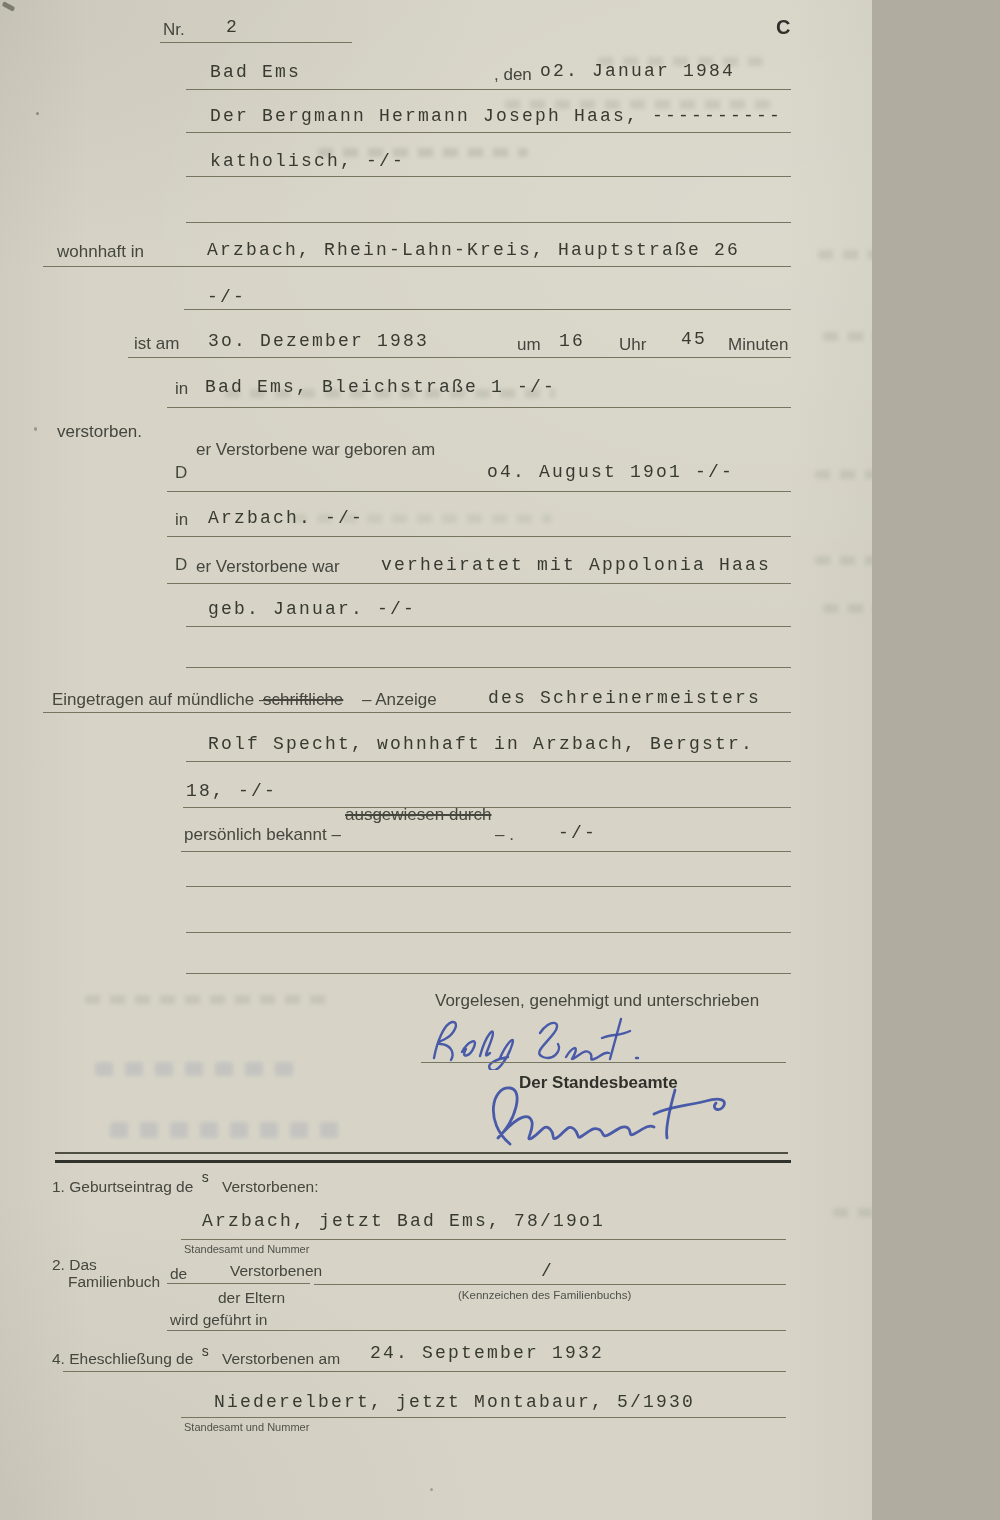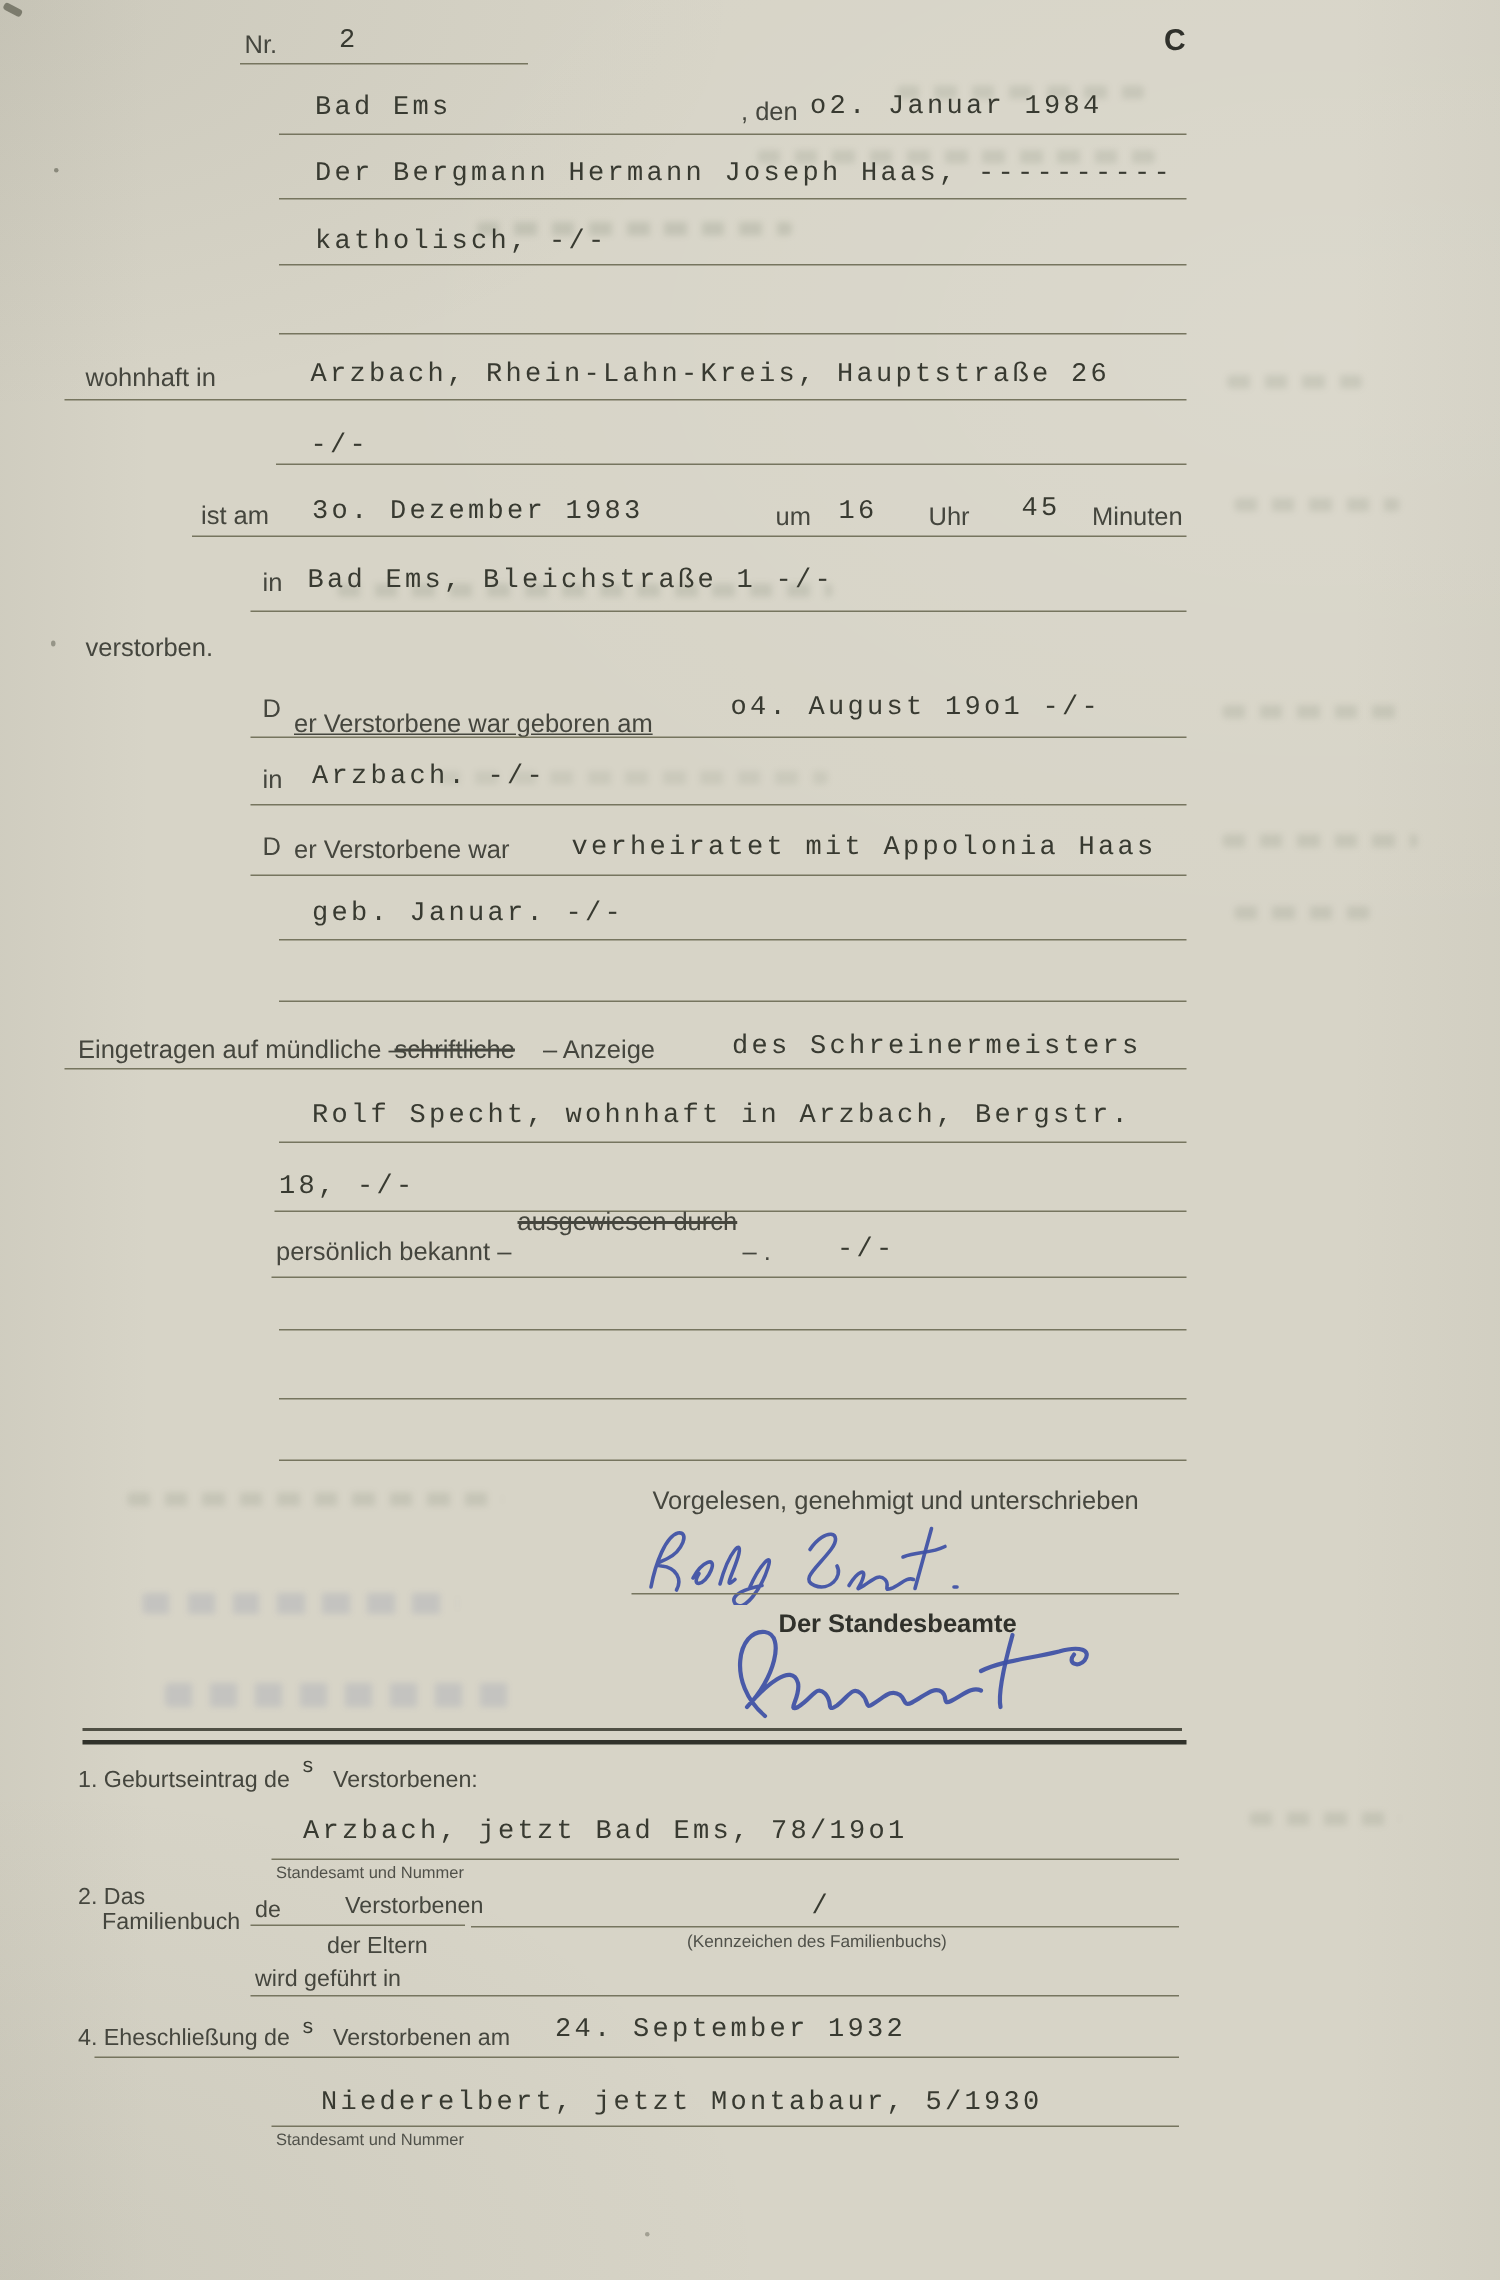--- a/index.html
+++ b/index.html
@@ -1,17 +1,17 @@
 <!DOCTYPE html>
 <html><head>
 <meta charset="utf-8">
 <style>
   html,body{margin:0;padding:0;background:#b0ada0;}
   .paper{
-    position:relative;width:1000px;height:1520px;overflow:hidden;
+    position:relative;width:872px;height:1520px;overflow:hidden;
     background:#d7d4c7;
     background-image:
       radial-gradient(1100px 700px at 88% 15%, rgba(255,255,255,.10), rgba(255,255,255,0) 60%),
       radial-gradient(900px 500px at 0% 0%, rgba(95,95,78,.09), rgba(0,0,0,0) 55%),
       radial-gradient(900px 600px at 2% 100%, rgba(95,95,78,.08), rgba(0,0,0,0) 55%),
       linear-gradient(90deg, rgba(110,108,92,.07), rgba(0,0,0,0) 10%, rgba(0,0,0,0) 90%, rgba(110,108,92,.05));
     font-family:"Liberation Sans", sans-serif;
   }
   .abs{position:absolute;white-space:nowrap;}
   .lbl{font-family:"Liberation Sans",sans-serif;font-size:17px;color:#45463e;}
@@ -89,21 +89,21 @@
   <span class="abs lbl" style="left:728px;top:335px;">Minuten</span>
   <div class="rule" style="left:128px;top:357px;width:663px;"></div>
 
   <span class="abs lbl" style="left:175px;top:379px;">in</span>
   <span class="abs typed" style="left:205px;top:377px;">Bad Ems, Bleichstraße 1 -/-</span>
   <div class="rule" style="left:167px;top:407px;width:624px;"></div>
 
   <span class="abs lbl" style="left:57px;top:422px;">verstorben.</span>
 
   <span class="abs lbl" style="left:175px;top:463px;">D</span>
-  <span class="abs lbl" style="left:196px;top:473px;text-decoration:underline;">er Verstorbene war geboren am</span>
+  <span class="abs lbl" style="left:196px;top:440px;">er Verstorbene war geboren am</span>
   <span class="abs typed" style="left:487px;top:462px;">o4. August 19o1 -/-</span>
   <div class="rule" style="left:167px;top:491px;width:624px;"></div>
 
   <span class="abs lbl" style="left:175px;top:510px;">in</span>
   <span class="abs typed" style="left:208px;top:508px;">Arzbach. -/-</span>
   <div class="rule" style="left:167px;top:536px;width:624px;"></div>
 
   <span class="abs lbl" style="left:175px;top:555px;">D</span>
   <span class="abs lbl" style="left:196px;top:557px;">er Verstorbene war</span>
   <span class="abs typed" style="left:381px;top:555px;">verheiratet mit Appolonia Haas</span>

